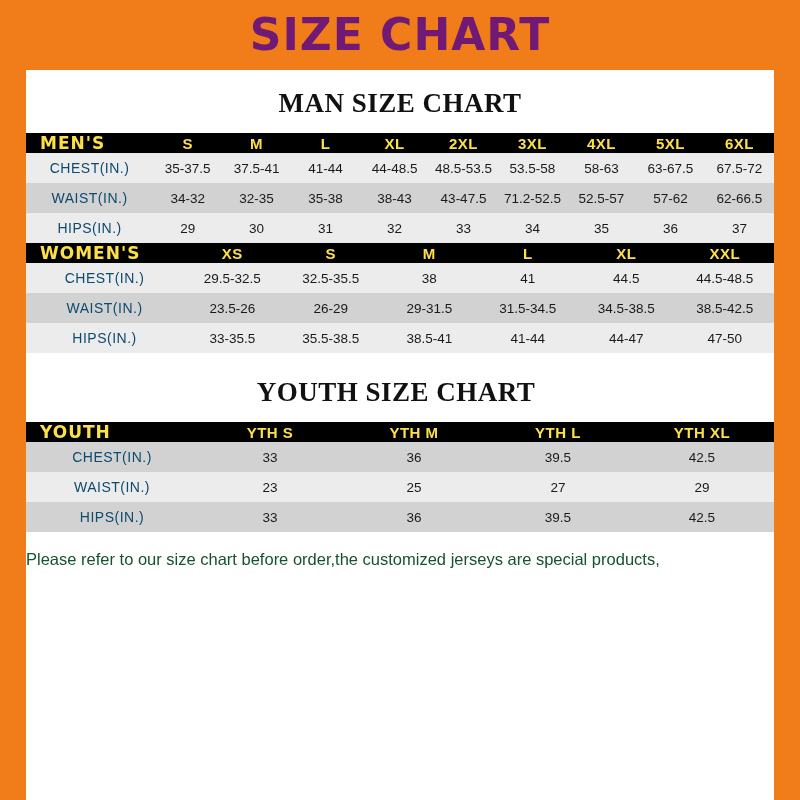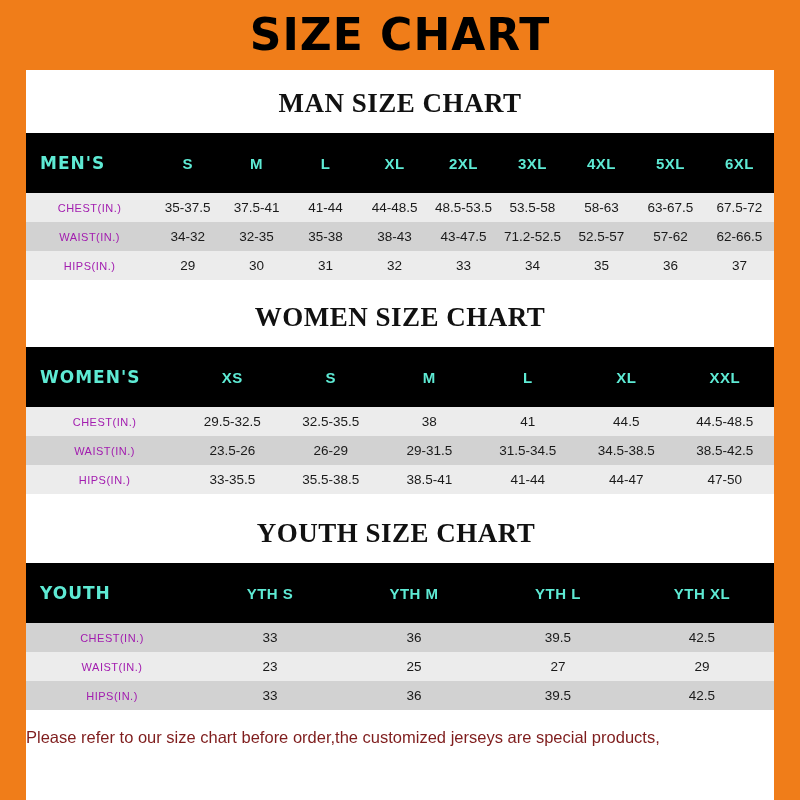--- a/index.html
+++ b/index.html
@@ -38,21 +38,21 @@
     display: flex;
     align-items: center;
     justify-content: center;
     z-index: 2;
   }
   .banner-title {
     font-family: "DejaVu Sans", sans-serif;
     font-weight: bold;
     font-size: 44px;
     letter-spacing: 1px;
-    color: #000000;
+    color: #701a75;
     line-height: 1;
   }
 
   .content {
     position: relative;
     z-index: 2;
     padding: 0 26px;
     box-sizing: border-box;
   }
 
@@ -76,55 +76,55 @@
   table.size-table th,
   table.size-table td {
     text-align: center;
     font-family: "Liberation Sans", sans-serif;
   }
   
   table.size-table thead tr {
     background: #000000;
   }
   table.size-table thead th {
-    color: #5eead4;
+    color: #fde047;
     font-weight: bold;
-    padding: 20px 2px;
+    padding: 0 2px;
     font-size: 15px;
     letter-spacing: 0.5px;
   }
   table.size-table thead th.corner {
     text-align: left;
     padding-left: 14px;
     font-size: 17px;
     font-family: "DejaVu Sans", sans-serif;
     letter-spacing: 1px;
   }
   table.size-table tbody td {
     padding: 7px 2px;
     font-size: 13.5px;
     color: #1a1a1a;
   }
   table.size-table tbody td.rowhead {
-    font-size: 11px;
+    font-size: 14px;
     letter-spacing: 0.5px;
-    color: #a21caf;
+    color: #0c4a6e;
   }
   table.size-table tbody tr.odd { background: #ececec; }
   table.size-table tbody tr.even { background: #d2d2d2; }
 
   
   table.men col.c0 { width: 17%; }
   table.women col.c0 { width: 21%; }
   table.youth col.c0 { width: 23%; }
 
   .note {
     margin: 16px 26px 0 26px;
     font-family: "Liberation Sans", sans-serif;
-    color: #7f1d1d;
+    color: #14532d;
     font-size: 16.5px;
     line-height: 1.35;
     text-align: left;
     position: relative;
     z-index: 2;
   }
   .note div { white-space: nowrap; }
 </style>
 </head>
 <body>
@@ -200,21 +200,20 @@
           <td>32</td>
           <td>33</td>
           <td>34</td>
           <td>35</td>
           <td>36</td>
           <td>37</td>
         </tr>
       </tbody>
     </table>
 
-    <div class="section-title t-women">WOMEN SIZE CHART</div>
     <table class="size-table women">
       <colgroup>
           <col class="c0">
           <col>
           <col>
           <col>
           <col>
           <col>
           <col>
         </colgroup>

